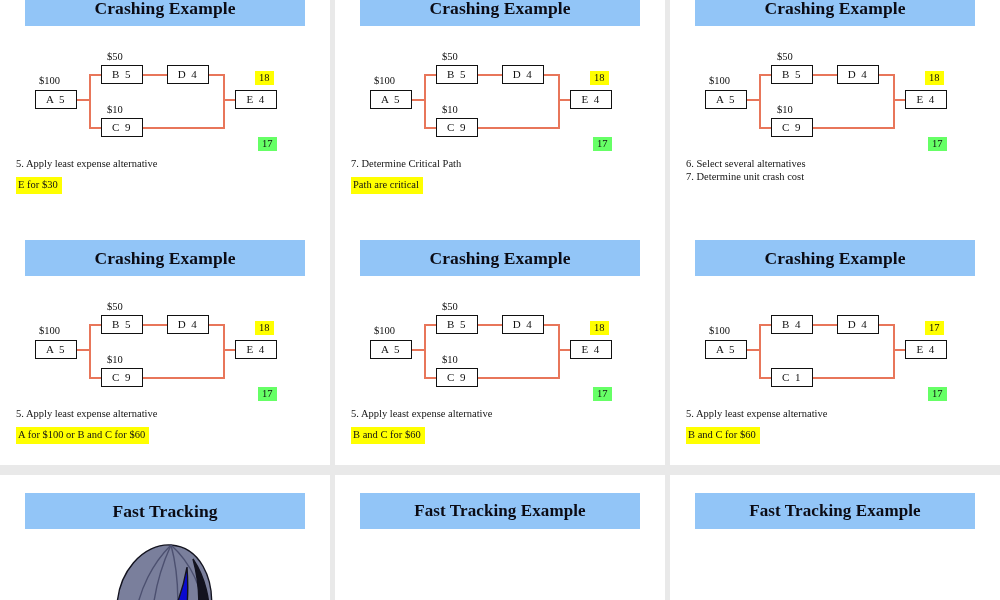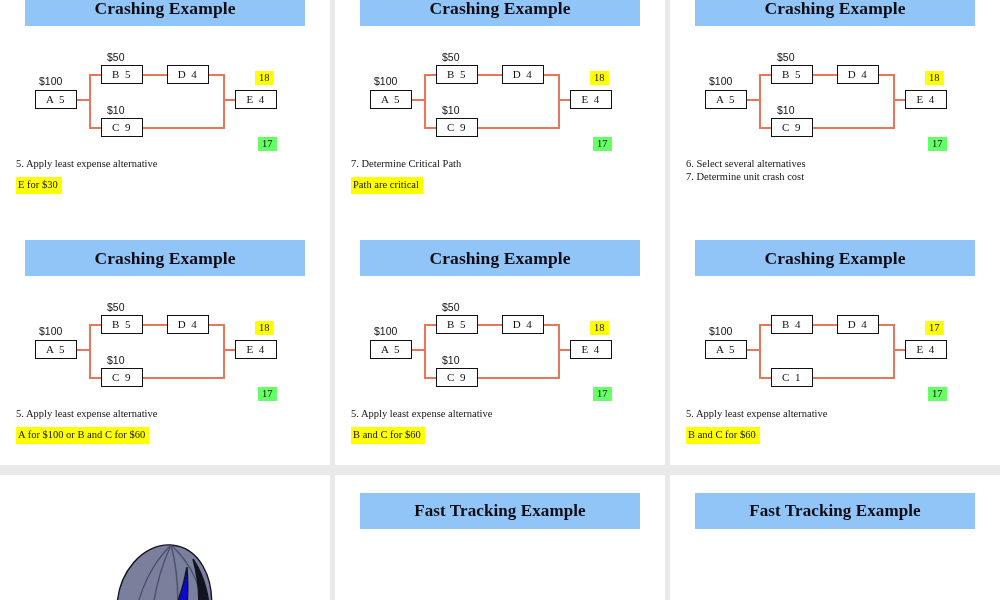--- a/index.html
+++ b/index.html
@@ -71,21 +71,21 @@
     line-height: 1;
   }
   .node .nlbl { white-space: nowrap; }
   .edge {
     position: absolute;
     background: #e8765a;
     z-index: 1;
   }
   .cost {
     position: absolute;
-    font-family: Liberation Sans, sans-serif;
+    font-family: Liberation Serif, serif;
     font-size: 10.5px;
     color: #111;
     white-space: nowrap;
     z-index: 4;
   }
   .badge {
     position: absolute;
     font-family: "Liberation Serif", serif;
     font-size: 10.5px;
     color: #111;
@@ -362,20 +362,23 @@
           <div class="cost" style="left: 39px; top: 65px;">$100</div>
           <div class="badge yellow" style="left: 255px; top: 61px;">17</div>
           <div class="badge green" style="left: 258px; top: 127px;">17</div>
         </div>
         <div class="caption" style="top: 185px;">5. Apply least expense alternative</div>
         <div class="answer" style="top: 205px;">B and C for $60</div>
       </div>
     </div>
     <div class="slide-card" style="left: 0px; top: 475px; width: 330px; height: 125px;">
       <div class="slide-inner" style="top: 0px;">
+        <div class="title-band" style="top: 18px;">
+          <div class="title-text">Fast Tracking</div>
+        </div>
         <div class="clipart" style="left: 95px; top: 62px; width: 140px; height: 120px;"><svg width="140" height="120" viewBox="0 0 140 120" xmlns="http://www.w3.org/2000/svg">
             <g stroke="#13131f" stroke-width="1.4">
               <path d="M22 78 C20 34 50 6 76 8 C104 10 120 40 116 76 C112 108 80 120 54 112 C34 106 23 96 22 78 Z" fill="#7a7f9c"></path>
               <path d="M76 8 C58 26 44 52 40 82 C38 98 44 108 54 112" fill="none" stroke="#4c5070"></path>
               <path d="M76 8 C66 30 58 58 57 86 C57 102 62 112 70 116" fill="none" stroke="#4c5070"></path>
               <path d="M76 8 C82 30 84 60 82 88" fill="none" stroke="#4c5070"></path>
               <path d="M76 8 C96 26 108 52 110 80" fill="none" stroke="#4c5070"></path>
               <path d="M92 30 C94 58 92 92 80 116 C70 120 58 118 52 112 C72 96 86 64 92 30 Z" fill="#0a0ad0"></path>
               <path d="M104 36 C108 60 106 92 96 114" fill="none" stroke="#dfe8ff" stroke-width="2"></path>
               <path d="M98 22 C110 40 116 64 114 86 C112 104 104 114 94 118 C104 96 108 58 98 22 Z" fill="#13131f"></path>

